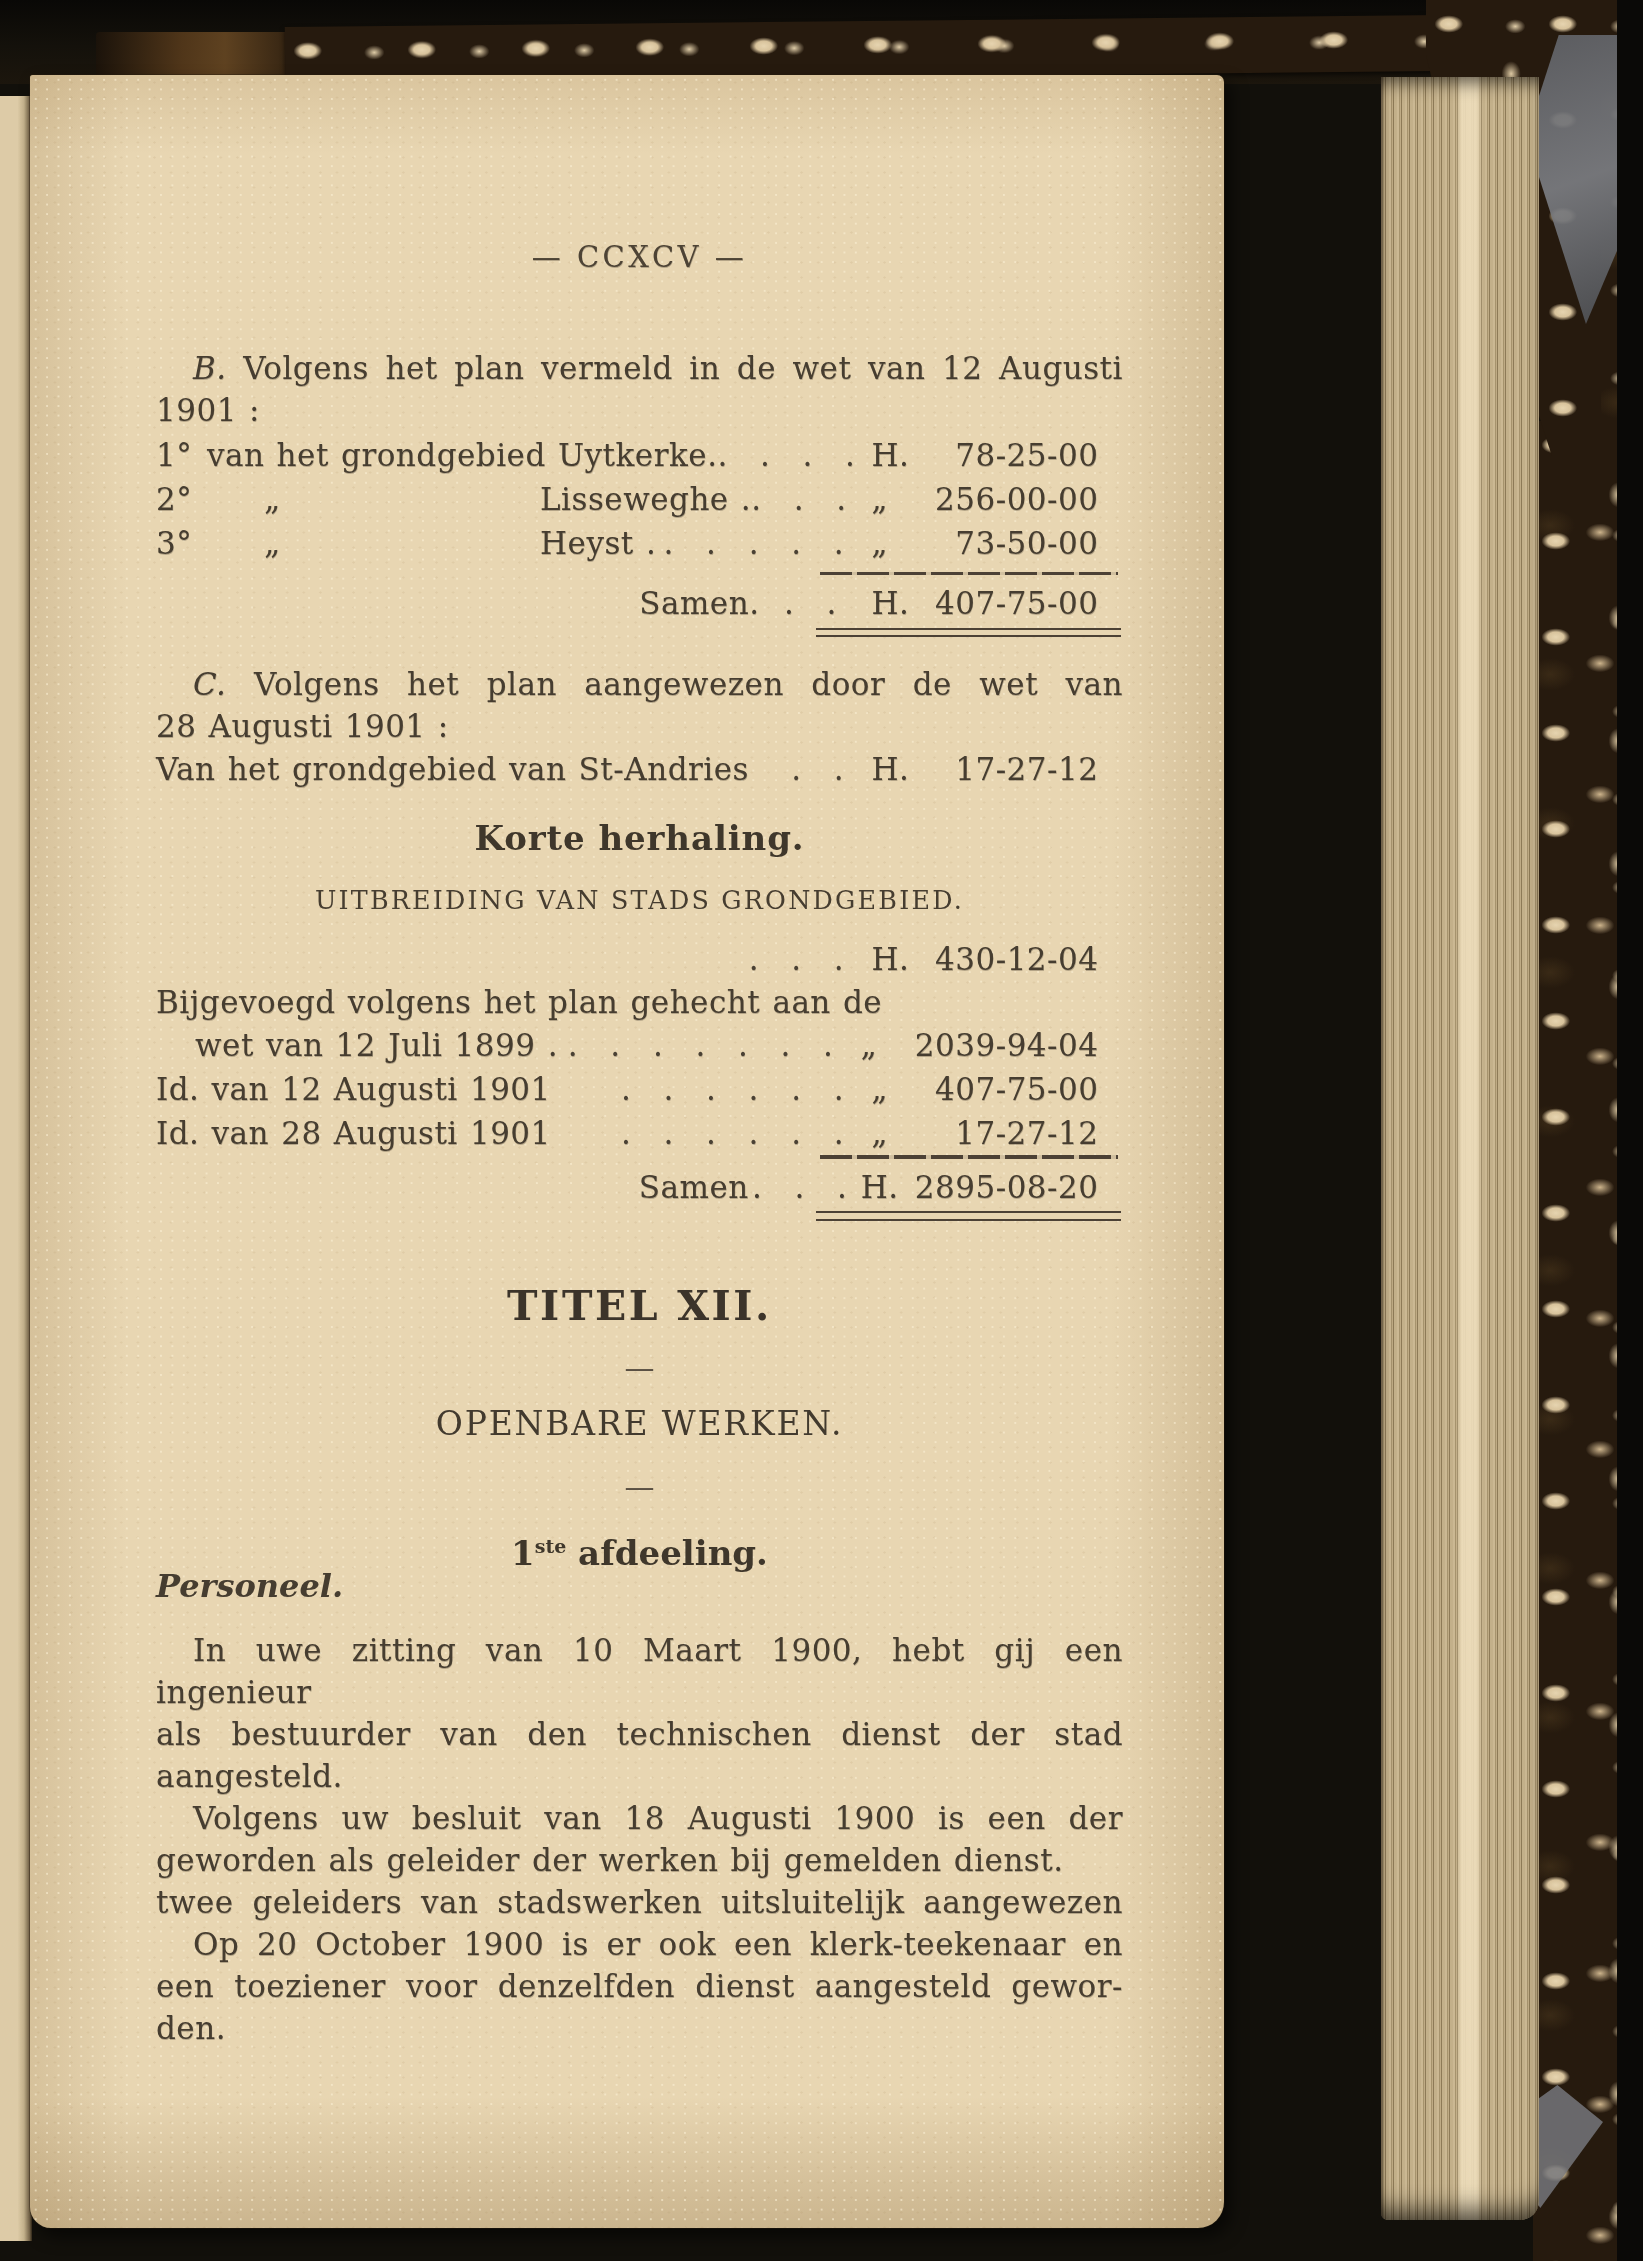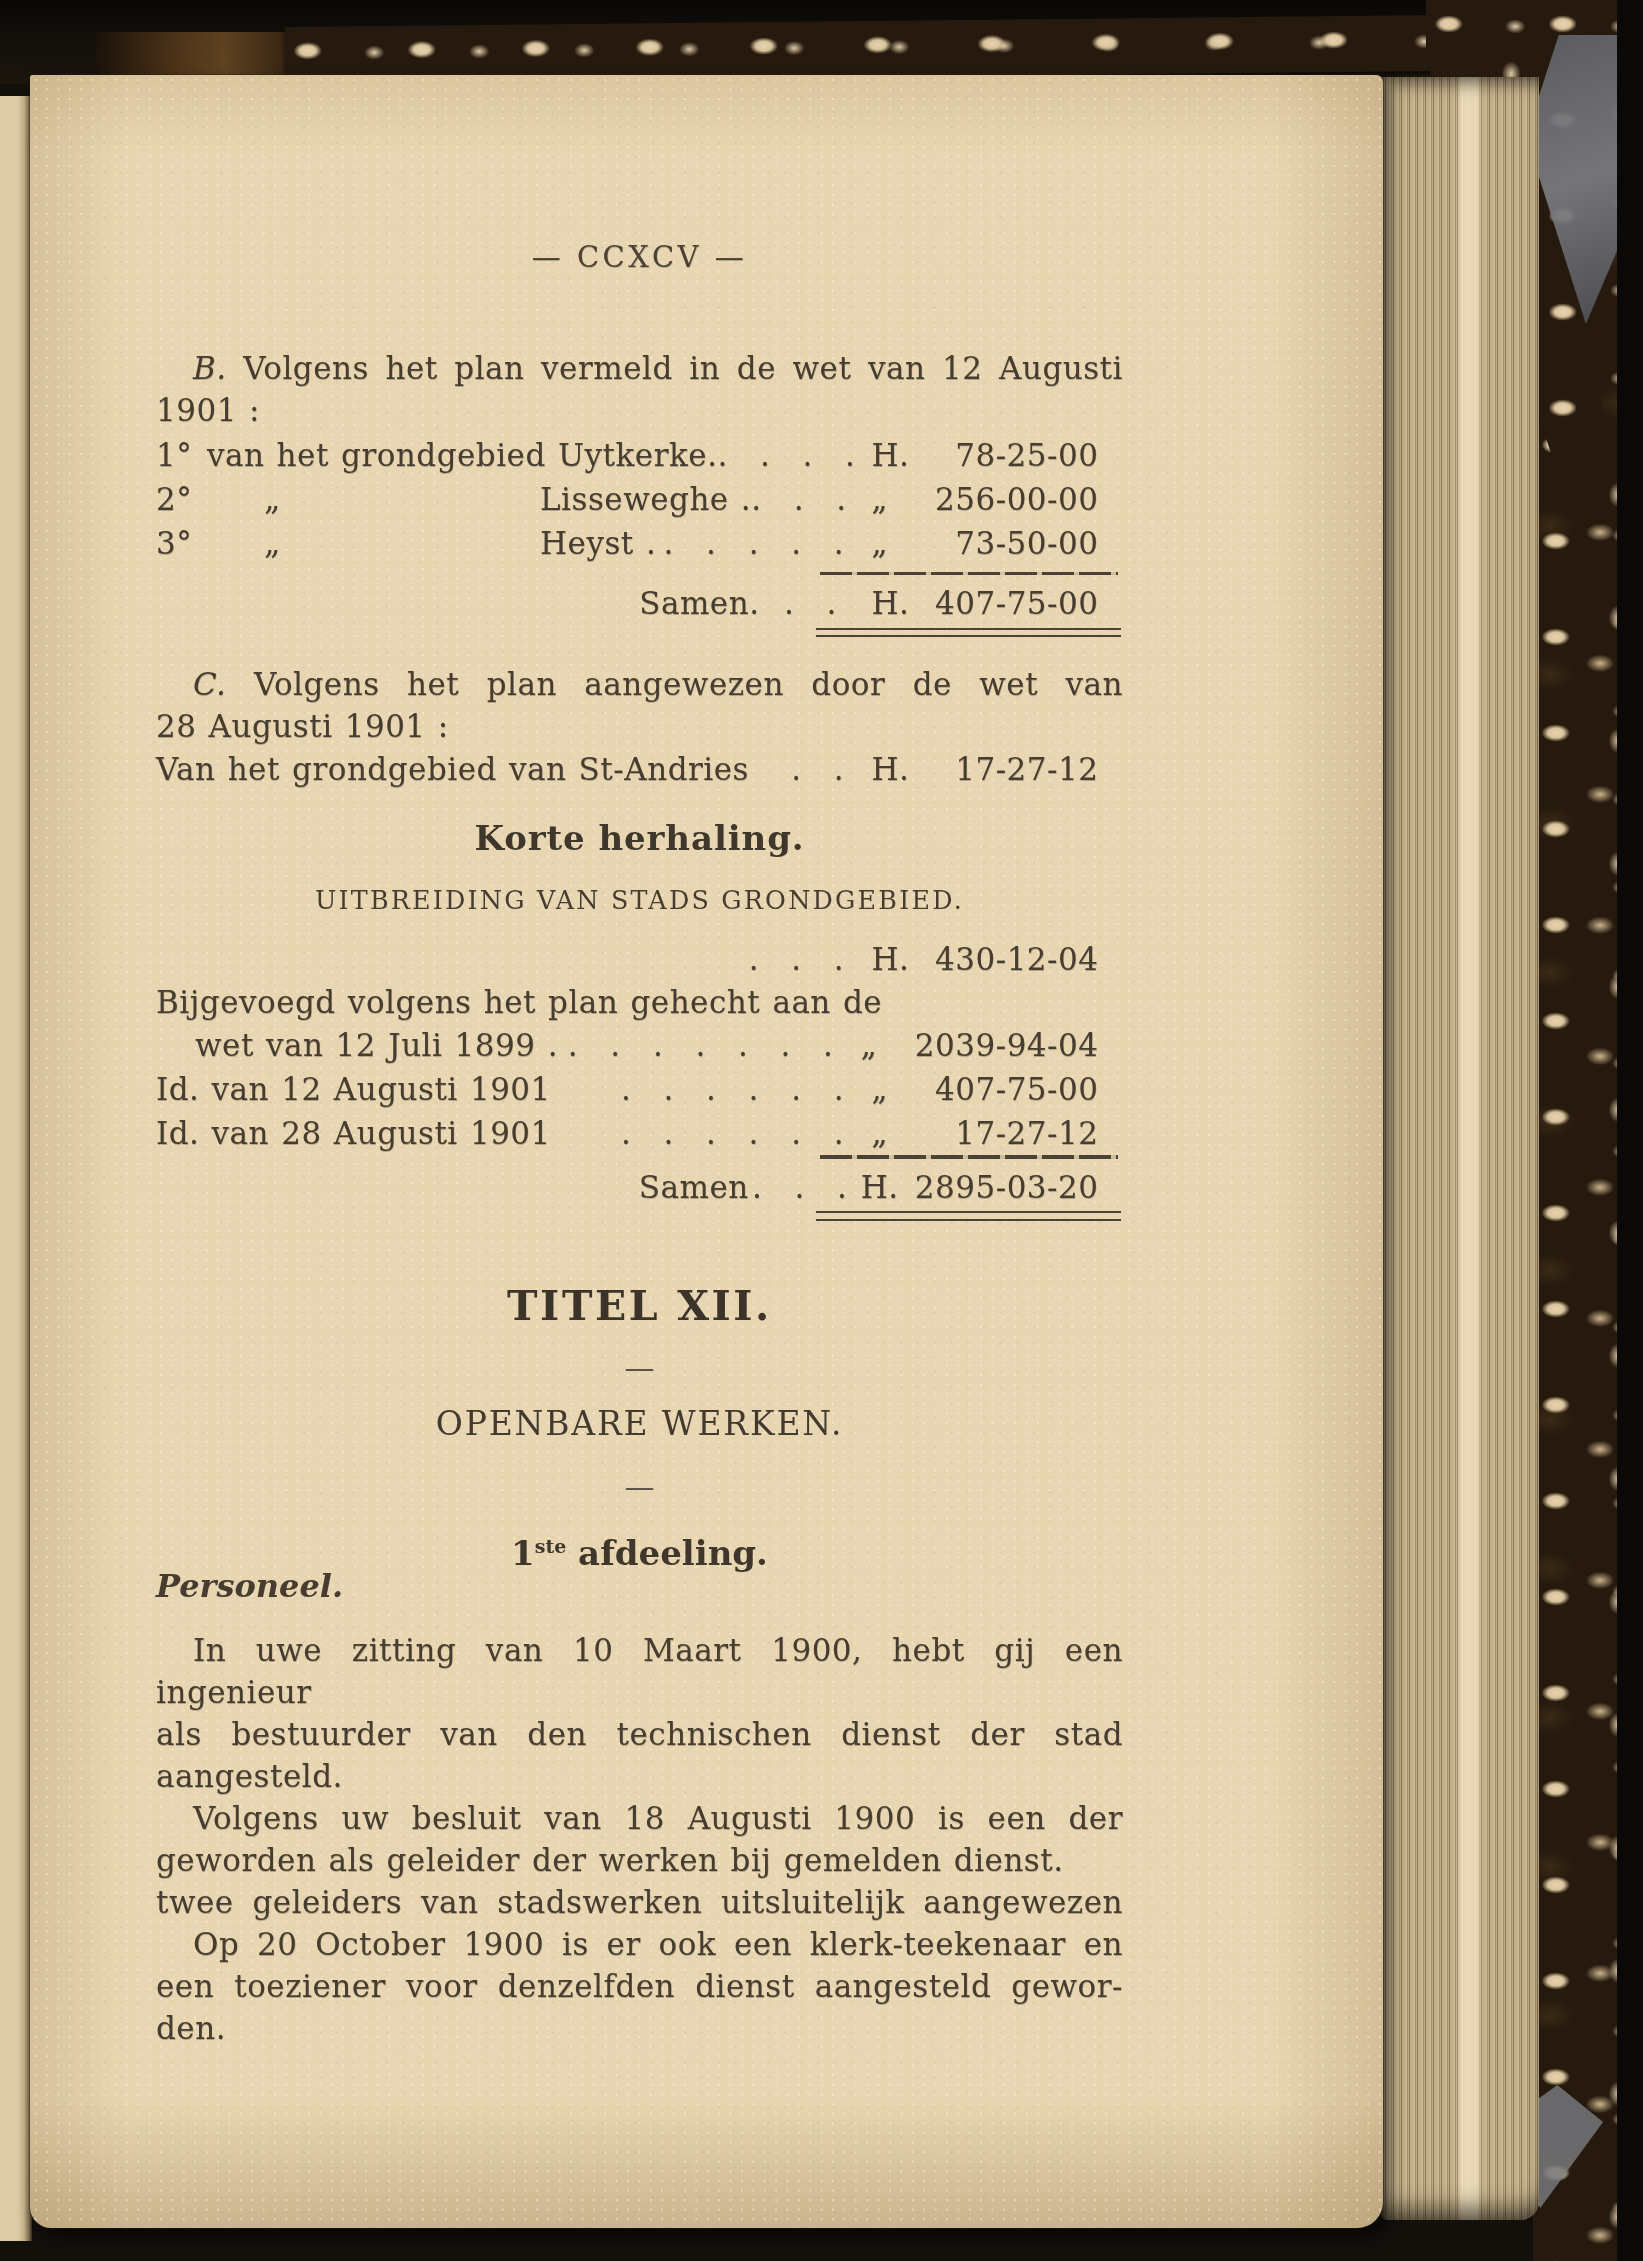--- a/index.html
+++ b/index.html
@@ -33,21 +33,21 @@
     background:
       linear-gradient(90deg, rgba(60,45,25,.5) 0 1.8px, rgba(0,0,0,0) 1.8px),
       linear-gradient(90deg, rgba(0,0,0,0) 0 75px, rgba(238,222,188,.9) 81px, rgba(238,222,188,.9) 95px, rgba(0,0,0,0) 102px),
       repeating-linear-gradient(90deg,#cbb893 0 1.8px,#a6936d 1.8px 2.6px,#bfab85 2.6px 4.4px,#8d7a57 4.4px 5.3px,#c3b08a 5.3px 8px);
     border-radius:0 0 19px 7px;
     box-shadow:inset 0 16px 17.5px -10.5px rgba(0,0,0,.6),inset 0 -24.5px 24.5px -14px rgba(0,0,0,.65);}
   .left-strip{position:absolute;left:0;top:96px;width:32px;height:2145px;
     background:linear-gradient(90deg,#ddcba7 0 55%,#c4b28c 75%,#79684c 92%,#33291a);}
 
   
-  .page{position:absolute;left:30px;top:75px;width:1353px;height:2153px;
+  .page{position:absolute;left:30px;top:75px;width:1194px;height:2153px;
     background-color:#e8d6b2;
     background-image:
       radial-gradient(rgba(252,242,216,.55) 0.9px, rgba(252,242,216,0) 1.4px),
       radial-gradient(rgba(172,142,94,.15) 0.9px, rgba(172,142,94,0) 1.5px),
       linear-gradient(180deg, rgba(168,136,86,.22), rgba(168,136,86,0) 79px),
       linear-gradient(90deg, rgba(150,120,72,.22), rgba(150,120,72,0) 96px),
       linear-gradient(270deg, rgba(150,120,72,.26), rgba(150,120,72,0) 114px),
       linear-gradient(0deg, rgba(140,110,65,.32), rgba(140,110,65,0) 131px);
     background-size:11.4px 9.6px,16.6px 15px,100% 100%,100% 100%,100% 100%,100% 100%;
     border-radius:2.6px 7px 26px 21px;
@@ -204,21 +204,21 @@
         <span class="r-dots">. . . . . .</span>
         <span class="r-unit">„</span>
         <span class="r-amt">17-27-12</span>
       </div>
 
       <div class="rule-single" style="margin-top:0"></div>
       <div class="total-row txt" style="margin-top:7px">
         <span class="t-label">Samen</span>
         <span class="t-dots">. . .</span>
         <span class="t-unit">H.</span>
-        <span class="t-amt">2895-03-20</span>
+        <span class="t-amt">2895-08-20</span>
       </div>
       <div class="rule-double"></div>
 
       <div class="h-titel">TITEL XII.</div>
       <div class="h-dash d1">—</div>
       <div class="h-openbare">OPENBARE WERKEN.</div>
       <div class="h-dash d2">—</div>
       <div class="h-afdeeling">
         <span>1</span><sup>ste</sup><span> afdeeling.</span>
       </div>

